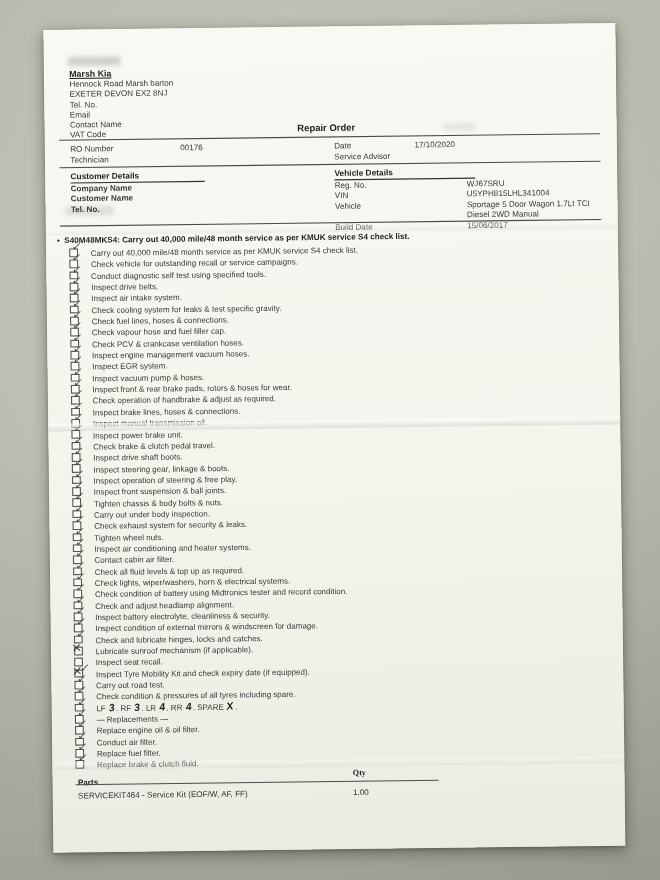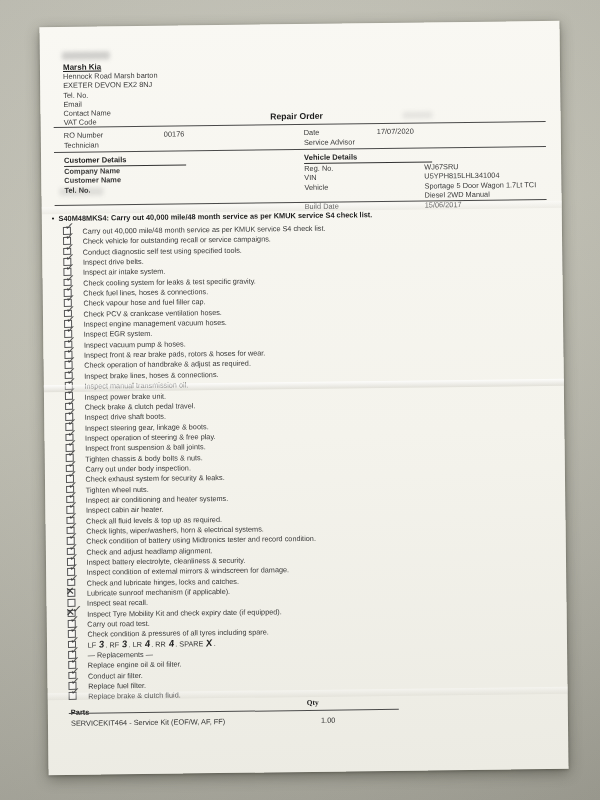--- a/index.html
+++ b/index.html
@@ -71,21 +71,21 @@
         <div class="t">Contact Name</div>
         <div class="t">VAT Code</div>
       </div>
   </div>
 
 
   <div class="title">Repair Order</div>
   <div class="rule" style="left:13px;top:100px;width:492px;"></div>
 
   <div class="abs t" style="left:23px;top:104px;">
-    <span class="cell" style="width:100px;">RO Number</span><span class="cell" style="width:140px;">00176</span><span class="cell" style="width:73px;">Date</span><span class="cell">17/07/2020</span>
+    <span class="cell" style="width:100px;">RO Number</span><span class="cell" style="width:140px;">00176</span><span class="cell" style="width:73px;">Date</span><span class="cell">17/10/2020</span>
   </div>
   <div class="abs t" style="left:23px;top:113.5px;">
     <span class="cell" style="width:240px;">Technician</span><span class="cell">Service Advisor</span>
   </div>
   <div class="rule" style="left:13px;top:125px;width:492px;"></div>
 
   <div class="abs hd" style="left:23px;top:129px;width:122px;">Customer Details</div>
   <div class="abs hd" style="left:263px;top:129px;width:128px;">Vehicle Details</div>
 
   <div class="abs t" style="left:23px;top:140px;line-height:9.4px;font-weight:bold;">
@@ -128,21 +128,21 @@
       <div class="crow"><span class="cbx"><i class="tick">✓</i></span><span class="ctext">Check brake &amp; clutch pedal travel.</span></div>
       <div class="crow"><span class="cbx"><i class="tick">✓</i></span><span class="ctext">Inspect drive shaft boots.</span></div>
       <div class="crow"><span class="cbx"><i class="tick">✓</i></span><span class="ctext">Inspect steering gear, linkage &amp; boots.</span></div>
       <div class="crow"><span class="cbx"><i class="tick">✓</i></span><span class="ctext">Inspect operation of steering &amp; free play.</span></div>
       <div class="crow"><span class="cbx"><i class="tick">✓</i></span><span class="ctext">Inspect front suspension &amp; ball joints.</span></div>
       <div class="crow"><span class="cbx"><i class="tick">✓</i></span><span class="ctext">Tighten chassis &amp; body bolts &amp; nuts.</span></div>
       <div class="crow"><span class="cbx"><i class="tick">✓</i></span><span class="ctext">Carry out under body inspection.</span></div>
       <div class="crow"><span class="cbx"><i class="tick">✓</i></span><span class="ctext">Check exhaust system for security &amp; leaks.</span></div>
       <div class="crow"><span class="cbx"><i class="tick">✓</i></span><span class="ctext">Tighten wheel nuts.</span></div>
       <div class="crow"><span class="cbx"><i class="tick">✓</i></span><span class="ctext">Inspect air conditioning and heater systems.</span></div>
-      <div class="crow"><span class="cbx"><i class="tick">✓</i></span><span class="ctext">Inspect cabin air heater.</span></div>
+      <div class="crow"><span class="cbx"><i class="tick">✓</i></span><span class="ctext">Contact cabin air filter.</span></div>
       <div class="crow"><span class="cbx"><i class="tick">✓</i></span><span class="ctext">Check all fluid levels &amp; top up as required.</span></div>
       <div class="crow"><span class="cbx"><i class="tick">✓</i></span><span class="ctext">Check lights, wiper/washers, horn &amp; electrical systems.</span></div>
       <div class="crow"><span class="cbx"><i class="tick">✓</i></span><span class="ctext">Check condition of battery using Midtronics tester and record condition.</span></div>
       <div class="crow"><span class="cbx"><i class="tick">✓</i></span><span class="ctext">Check and adjust headlamp alignment.</span></div>
       <div class="crow"><span class="cbx"><i class="tick">✓</i></span><span class="ctext">Inspect battery electrolyte, cleanliness &amp; security.</span></div>
       <div class="crow"><span class="cbx"><i class="tick">✓</i></span><span class="ctext">Inspect condition of external mirrors &amp; windscreen for damage.</span></div>
       <div class="crow"><span class="cbx"><i class="tick">✓</i></span><span class="ctext">Check and lubricate hinges, locks and catches.</span></div>
       <div class="crow"><span class="cbx"><i class="xmark">✕</i></span><span class="ctext">Lubricate sunroof mechanism (if applicable).</span></div>
       <div class="crow"><span class="cbx"></span><span class="ctext">Inspect seat recall.</span></div>
       <div class="crow"><span class="cbx x-with-tick"><i class="tick">✓</i><i class="xmark">✕</i></span><span class="ctext">Inspect Tyre Mobility Kit and check expiry date (if equipped).</span></div>
@@ -155,20 +155,20 @@
       <div class="crow"><span class="cbx"><i class="tick">✓</i></span><span class="ctext">Replace fuel filter.</span></div>
       <div class="crow"><span class="cbx"><i class="tick">✓</i></span><span class="ctext">Replace brake &amp; clutch fluid.</span></div>
     </div>
 
   <div class="crease" style="top:358px;"></div>
   <div class="crease faint" style="top:180px;"></div>
   <div class="crease faint" style="top:666px;"></div>
 
   <div class="abs" style="left:23px;top:674px;width:330px;">
     <span class="t b">Parts</span>
-    <span class="t b abs" style="left:236px;top:0;font-family:Liberation Serif, serif;">Qty</span>
+    <span class="t b abs" style="left:250px;top:0;font-family:Liberation Serif, serif;">Qty</span>
     <div class="rule" style="left:-2px;top:12px;width:330px;"></div>
     <div class="abs" style="left:0;top:18px;width:330px;">
         <div class="parts-row" style="position: relative;"><span>SERVICEKIT464 - Service Kit (EOF/W, AF, FF)</span><span class="abs" style="left: 250px; top: 0px;">1.00</span></div>
       </div>
   </div>
 
 </div>
 
 </body></html>

